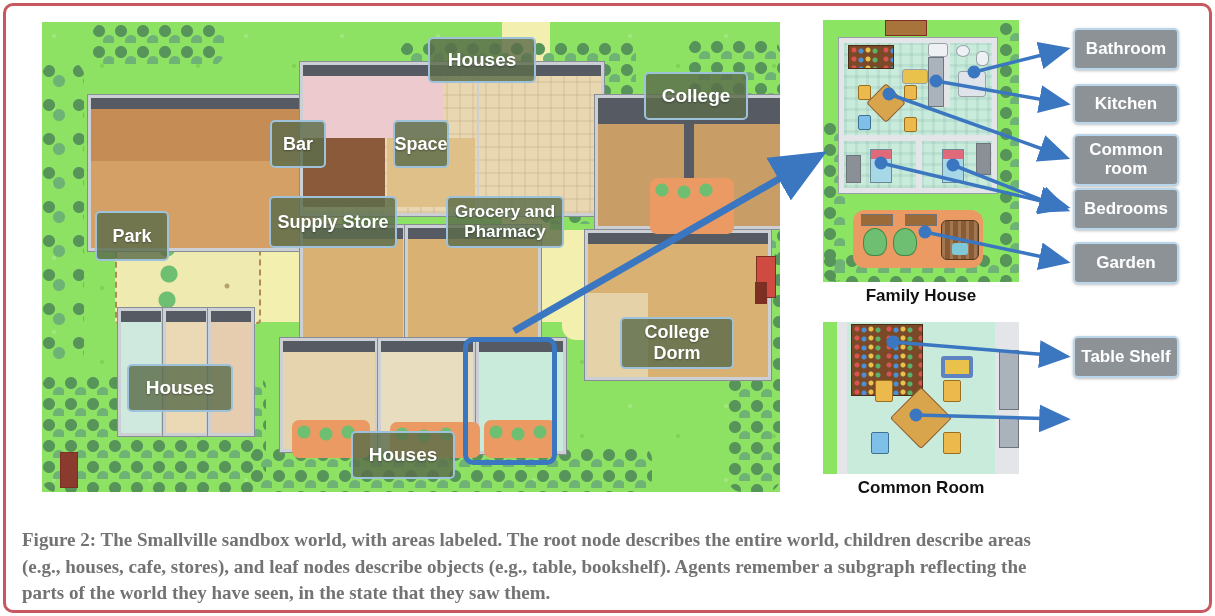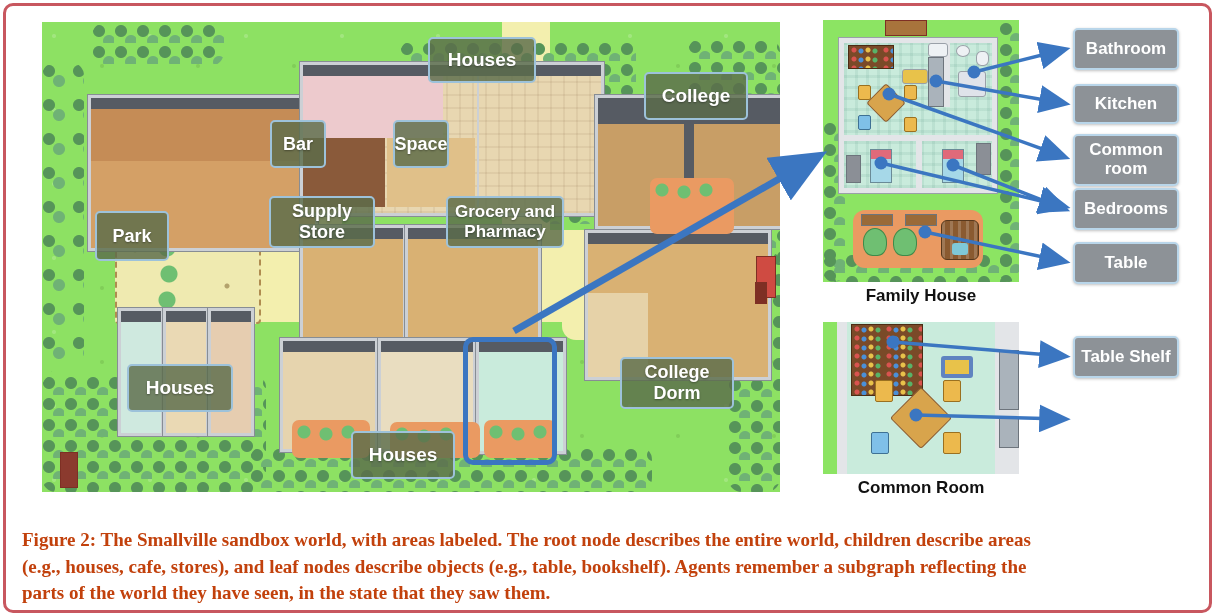--- a/index.html
+++ b/index.html
@@ -37,23 +37,23 @@
                      radial-gradient(circle at 110px 66px, rgba(120,90,40,.5) 2px, transparent 3px);}
   .map-label{position:absolute;display:flex;align-items:center;justify-content:center;text-align:center;
     background:rgba(92,108,74,.82);border:2px solid #9dc2da;border-radius:5px;color:#fff;font-weight:bold;
     line-height:1.15;text-shadow:0 1px 2px rgba(0,0,0,.35);padding:4px 4px;box-sizing:border-box;z-index:20;}
   .lbl-co-living-space{left:36px;top:40px;width:130px;height:52px;font-size:19px;}
   .lbl-houses-top{left:386px;top:15px;width:108px;height:46px;font-size:19px;}
   .lbl-college{left:602px;top:50px;width:104px;height:48px;font-size:19px;}
   .lbl-bar{left:228px;top:98px;width:56px;height:48px;font-size:18px;}
   .lbl-cafe{left:351px;top:98px;width:56px;height:48px;font-size:18px;}
   .lbl-park{left:53px;top:189px;width:74px;height:50px;font-size:18px;}
-  .lbl-supply-store{left:227px;top:174px;width:106px;height:52px;font-size:18px;}
+  .lbl-supply-store{left:227px;top:174px;width:128px;height:52px;font-size:18px;}
   .lbl-grocery-pharmacy{left:404px;top:174px;width:118px;height:52px;font-size:17px;}
-  .lbl-college-dorm{left:578px;top:295px;width:114px;height:52px;font-size:18px;margin-top:40px;}
+  .lbl-college-dorm{left:578px;top:295px;width:114px;height:52px;font-size:18px;}
   .lbl-houses-bottom-left{left:85px;top:342px;width:106px;height:48px;font-size:19px;}
   .lbl-houses-bottom-middle{left:309px;top:409px;width:104px;height:48px;font-size:19px;}
   .kiosk{position:absolute;background:#cf4b42;border:1px solid #7e2f24;}
   #highlight-rect{position:absolute;left:463px;top:337px;width:84px;height:118px;border:5px solid #3b76c1;
     border-radius:10px;z-index:30;}
 
   
   .panel{position:absolute;overflow:hidden;}
   #family-house-panel{left:823px;top:20px;width:196px;height:262px;background:#8ce463;}
   #common-room-panel{left:823px;top:322px;width:196px;height:152px;background:#c9ebdc;}
@@ -86,21 +86,21 @@
   .rlbl-common-room{left:1073px;top:134px;width:106px;height:52px;}
   .rlbl-bedrooms{left:1073px;top:188px;width:106px;height:42px;}
   .rlbl-garden{left:1073px;top:242px;width:106px;height:42px;}
   .rlbl-book-shelf{left:1073px;top:336px;width:106px;height:42px;}
   .rlbl-table{left:1073px;top:398px;width:106px;height:42px;}
 
   #arrow-overlay{position:absolute;left:0;top:0;width:1215px;height:616px;z-index:40;pointer-events:none;}
 
   
   #figure-caption{position:absolute;left:22px;top:527px;width:1185px;
-    font-family:"Liberation Serif",serif;font-weight:bold;font-size:19px;line-height:26.5px;color:#c2410c;z-index:10;}
+    font-family:"Liberation Serif",serif;font-weight:bold;font-size:19px;line-height:26.5px;color:#737373;z-index:10;}
   .cap-line{white-space:nowrap;}
   #watermark{position:absolute;left:806px;top:543px;width:404px;font-size:37px;letter-spacing:1px;
     color:#000000;font-family:"DejaVu Sans",sans-serif;z-index:15;mix-blend-mode:lighten;white-space:nowrap;}
 </style>
 </head>
 <body>
 
 <div id="screenshot">
 
   <div id="map">
@@ -277,15 +277,15 @@
     <div class="cap-line">(e.g., houses, cafe, stores), and leaf nodes describe objects (e.g., table, bookshelf). Agents remember a subgraph reflecting the</div>
     <div class="cap-line">parts of the world they have seen, in the state that they saw them.</div>
   </div>
   <div id="watermark">知乎 @百无一用是书生</div>
 
   <div id="page-border"></div>
 <div class="room-label rlbl-kitchen">Kitchen</div>
     <div class="room-label rlbl-bathroom">Bathroom</div>
     <div class="room-label rlbl-common-room">Common room</div>
     <div class="room-label rlbl-bedrooms">Bedrooms</div>
-    <div class="room-label rlbl-garden">Table</div>
+    <div class="room-label rlbl-garden">Garden</div>
     <div class="room-label rlbl-book-shelf">Table Shelf</div>
   </div>
 
 </body></html>

